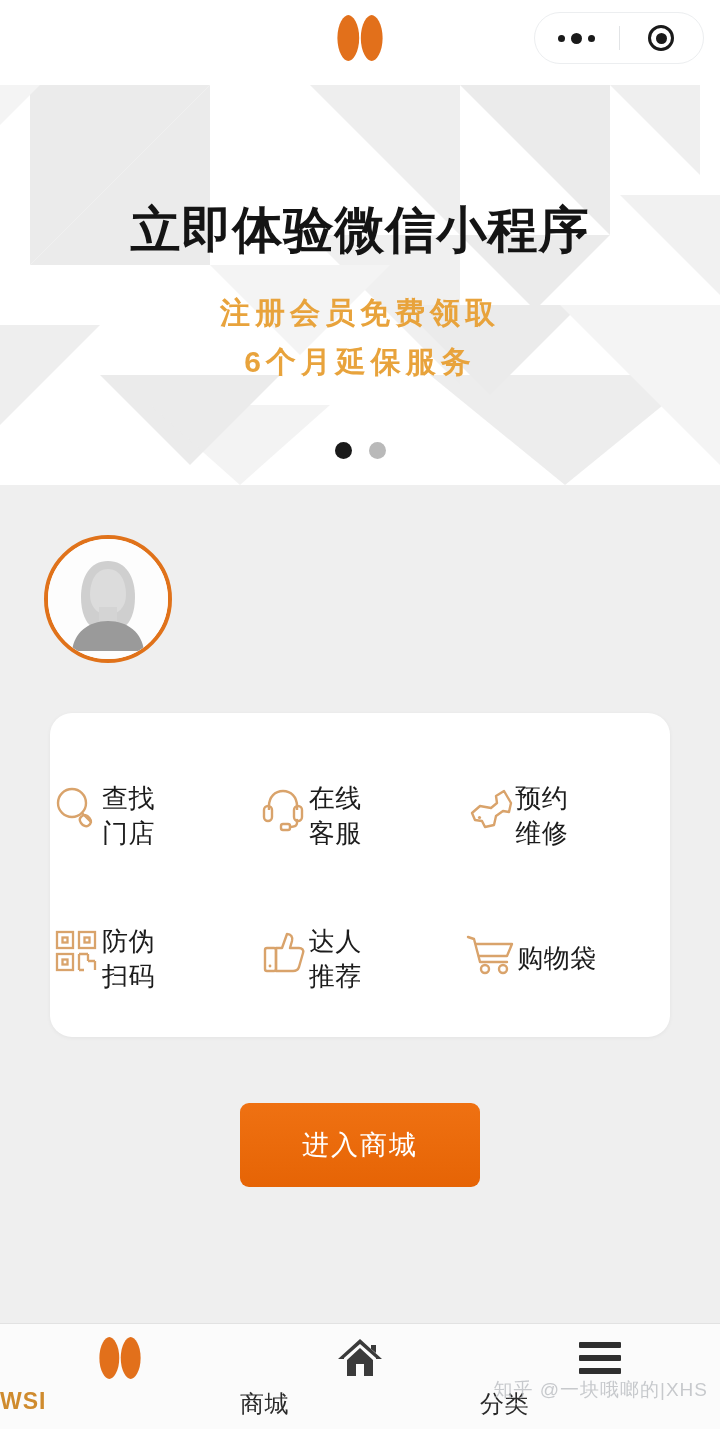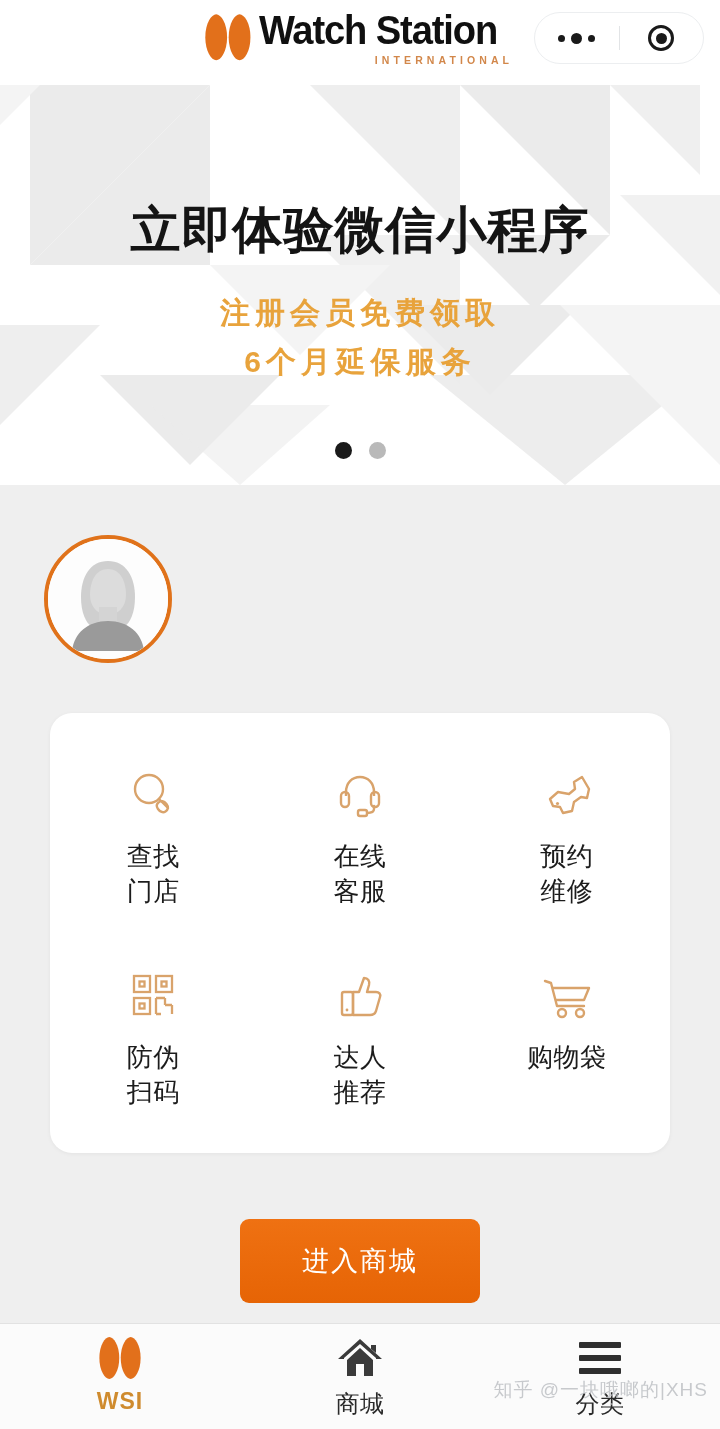--- a/index.html
+++ b/index.html
@@ -171,21 +171,21 @@
     padding: 52px 0 44px 0;
     box-shadow: 0 1px 4px rgba(0,0,0,0.05);
   }
   .grid-row {
     display: flex;
   }
   .grid-row + .grid-row { margin-top: 58px; }
   .cell {
     flex: 1;
     display: flex;
-    flex-direction: column;
+    flex-direction: row;
     align-items: center;
   }
   .cell .ic { height: 58px; display: flex; align-items: center; justify-content: center; }
   .cell .lbl {
     margin-top: 16px;
     font-size: 26px;
     color: #1c1c1c;
     line-height: 1.33;
     text-align: center;
     letter-spacing: 0.5px;
@@ -219,21 +219,20 @@
     background: #fbfbfb;
     border-top: 1px solid #e2e2e2;
     display: flex;
     align-items: flex-start;
     padding-top: 12px;
   }
   .tab {
     flex: 1;
     display: flex;
     flex-direction: column;
-    align-items: center;
   }
   .tab .t-ic { height: 44px; display: flex; align-items: center; justify-content: center; }
   .tab .t-lbl {
     margin-top: 8px;
     font-size: 24px;
     color: #2a2a2a;
     letter-spacing: 0.5px;
   }
   .tab.active .t-lbl { color: #cf8b2e; font-size: 23px; font-weight: 600; letter-spacing: 1px; }
 
@@ -253,24 +252,20 @@
 <body>
 
 <div class="screen">
 
   <div class="header">
     <div class="logo-wrap">
       <svg class="logo-mark" viewBox="0 0 46 50">
         <path d="M22.2 25 C22.2 11 16 2 11.3 2 C6.6 2 0.4 11 0.4 25 C0.4 39 6.6 48 11.3 48 C16 48 22.2 39 22.2 25 Z" fill="#e2701b"></path>
         <path d="M23.8 25 C23.8 11 30 2 34.7 2 C39.4 2 45.6 11 45.6 25 C45.6 39 39.4 48 34.7 48 C30 48 23.8 39 23.8 25 Z" fill="#e2701b"></path>
       </svg>
-      <div class="logo-text-block">
-        <div class="logo-word">Watch Station</div>
-        <div class="logo-sub">INTERNATIONAL</div>
-      </div>
     </div>
 
     <div class="capsule">
       <div class="capsule-half">
         <span class="dots3">
           <i></i>
             <i class="big"></i>
             <i></i>
         </span>
       </div>

